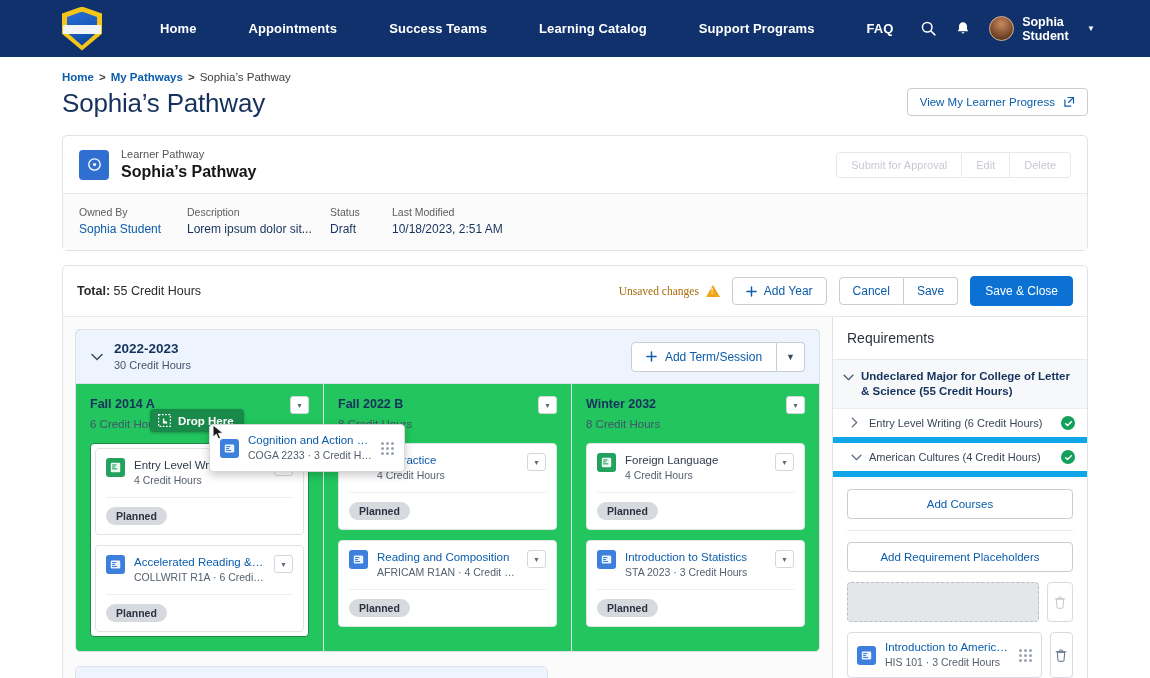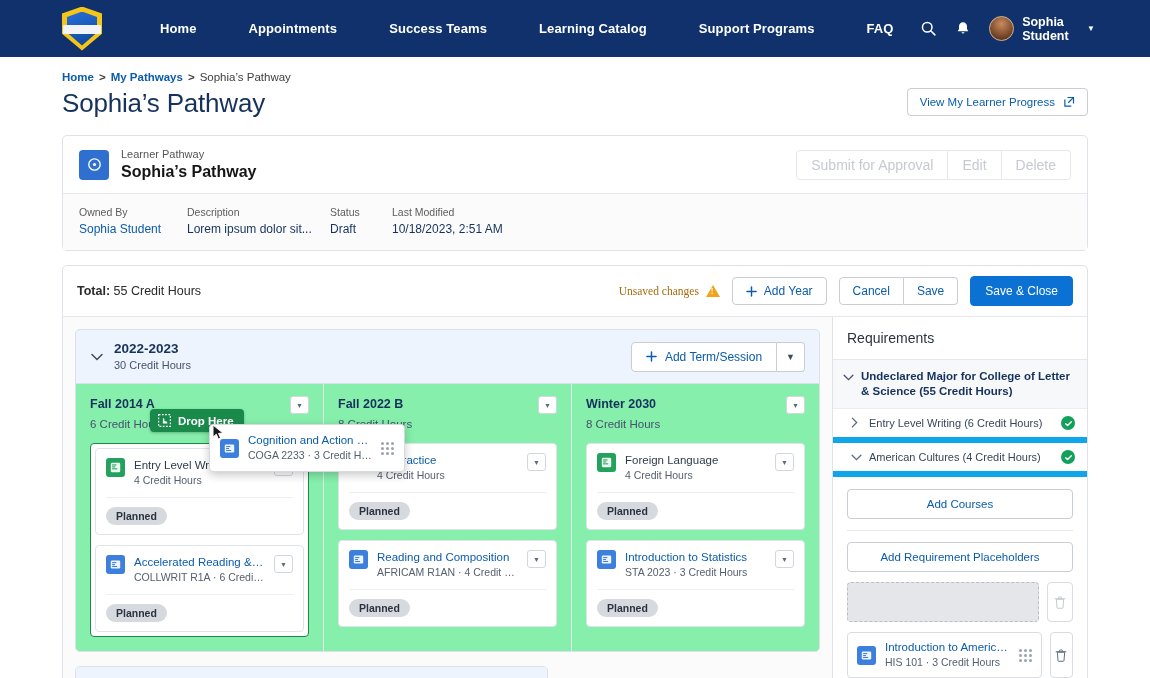--- a/index.html
+++ b/index.html
@@ -78,21 +78,21 @@
     width: 30px; height: 30px; border-radius: 4px; background: #2f6fd0;
     display: flex; align-items: center; justify-content: center; flex: 0 0 auto;
     margin-right: 12px;
   }
   .dt-labels { flex: 1 1 auto; }
   .dt-sub { font-size: 11px; color: #555; line-height: 15px; }
   .dt-title { font-size: 16px; color: #161616; font-weight: bold; line-height: 20px; }
   .btn-group { display: flex; }
   .btn-dis {
     border: 1px solid #e6e8eb; background: #fff; color: #c6cad1;
-    font-size: 14px; padding: 6px 14px; cursor: default; font-family: inherit;
+    font-size: 11px; padding: 6px 14px; cursor: default; font-family: inherit;
   }
   .btn-dis:first-child { border-radius: 4px 0 0 4px; }
   .btn-dis:last-child { border-radius: 0 4px 4px 0; }
   .btn-dis + .btn-dis { border-left: none; }
 
   .detail-meta {
     display: flex; border-top: 1px solid #e6e8eb; background: #fbfbfc;
     padding: 10px 16px 12px 16px; gap: 0;
   }
   .meta-col { flex: 0 0 auto; }
@@ -123,21 +123,21 @@
   .btn-primary {
     background: #0b72d4; border: 1px solid #0b72d4; color: #fff; font-size: 12px;
     border-radius: 4px; padding: 7px 14px; cursor: pointer; font-family: inherit;
   }
 
   .planner-body { display: flex; align-items: stretch; }
   .planner-left { flex: 1 1 auto; padding: 12px 12px 16px 12px; background: #fbfbfc; min-width: 0; }
   .planner-right { width: 255px; flex: 0 0 255px; border-left: 1px solid #e0e3e8; background: #fff; }
 
   
-  .year { border: 1px solid #dde1e7; border-radius: 5px; background: #86efac; overflow: hidden; }
+  .year { border: 1px solid #dde1e7; border-radius: 5px; background: #22c55e; overflow: hidden; }
   .year + .year { margin-top: 14px; }
   .year-head {
     background: #eef4fd; display: flex; align-items: center;
     padding: 10px 14px; border-bottom: 1px solid #dde1e7;
   }
   .year-head.collapsed { border-bottom: none; }
   .chev { width: 14px; color: #3c4a5c; font-size: 13px; margin-right: 10px; cursor: pointer; display:flex; align-items:center; justify-content:center;}
   .year-name { font-size: 13.5px; font-weight: bold; color: #16325c; line-height: 17px; }
   .year-hours { font-size: 11px; color: #44546a; line-height: 16px; }
   .year-actions { margin-left: auto; display: flex; border-radius: 12px; }
@@ -510,21 +510,21 @@
                   <div class="c-foot">
                     <span class="pill">Planned</span>
                   </div>
                 </div>
               </div>
             </div>
 
             <div class="term">
               <div class="term-head">
                 <div>
-                  <div class="term-title">Winter 2030</div>
+                  <div class="term-title">Winter 2032</div>
                   <div class="term-hours">8 Credit Hours</div>
                 </div>
                 <div class="sq-menu">▼</div>
               </div>
               <div class="term-dropzone">
                 <div class="course">
                   <div class="course-top">
                     <span class="c-icon green">
                       <svg width="13" height="13" viewBox="0 0 16 16">
                           <rect x="2.2" y="2.2" width="11.6" height="11.6" rx="1.6" fill="#fff" opacity=".92"></rect>

